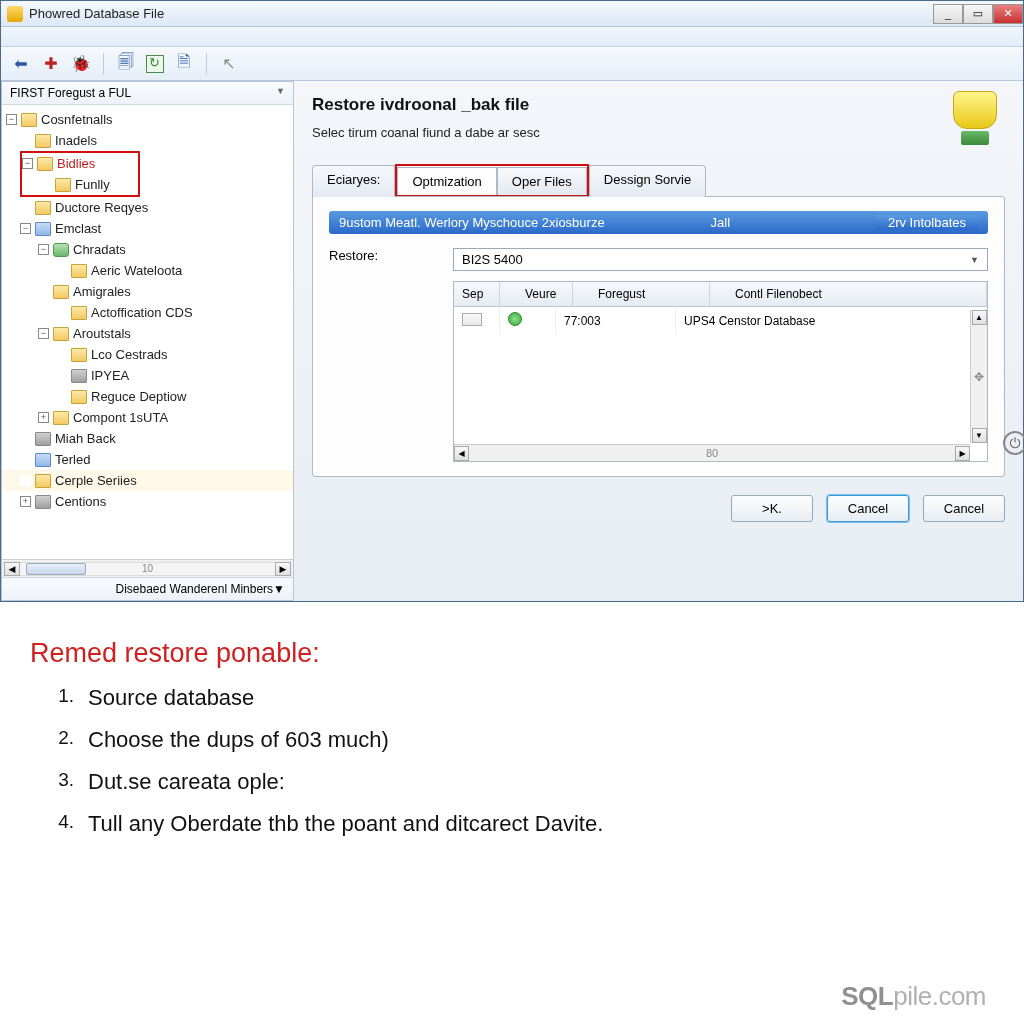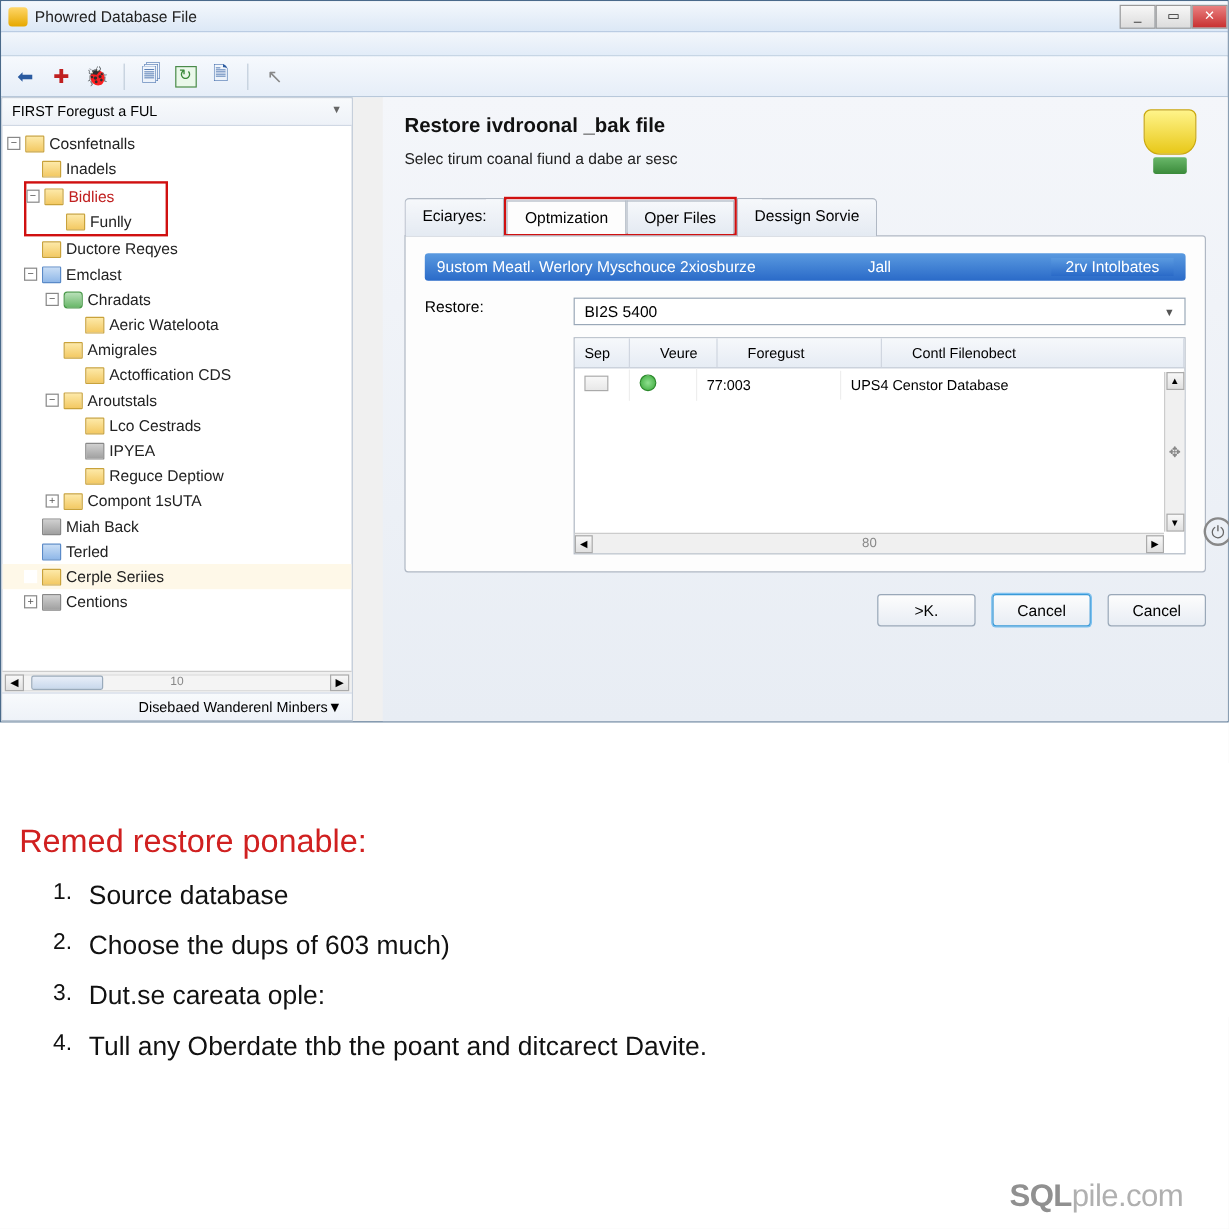--- a/index.html
+++ b/index.html
@@ -41,21 +41,21 @@
 .tn.sel{background:#fef8e8;}
 .redbox{border:2px solid #d01010;padding:0;margin:0 2px;}
 .i1{padding-left:18px}.i2{padding-left:36px}.i3{padding-left:54px}
 .hscroll{height:18px;border-top:1px solid #ccc;background:#f0f0f0;display:flex;align-items:center;padding:0 2px;}
 .hscroll .arr{width:16px;height:14px;border:1px solid #aaa;background:linear-gradient(#f8f8f8,#e0e0e0);display:flex;align-items:center;justify-content:center;font-size:9px;}
 .hscroll .track{flex:1;background:#f4f4f4;height:14px;border:1px solid #ddd;border-left:none;border-right:none;position:relative;}
 .hscroll .thumb{position:absolute;left:6px;width:60px;height:12px;background:linear-gradient(#e8eef8,#c8d8ec);border:1px solid #9ab;border-radius:2px;}
 .hscroll .mid{position:absolute;left:50%;transform:translateX(-50%);font-size:10px;color:#888;top:0;}
 .side-foot{padding:4px 8px;font-size:12px;border-top:1px solid #d0d8e4;display:flex;justify-content:flex-end;align-items:center;background:linear-gradient(#f8fafc,#eef2f8);}
 
-.main { flex:1; background:linear-gradient(#f4f6fa,#e8edf4); position:relative; padding:14px 18px 14px 18px;margin-left:25px;}
+.main { flex:1; background:linear-gradient(#f4f6fa,#e8edf4); position:relative; padding:14px 18px 14px 18px;}
 .trophy{position:absolute;top:10px;right:18px;width:60px;height:70px;}
 .trophy .cup{width:44px;height:38px;background:linear-gradient(#fff48a,#e8c818);border-radius:6px 6px 14px 14px;margin:0 auto;border:1px solid #caa810;}
 .trophy .base{width:28px;height:14px;background:linear-gradient(#6ab86a,#3a8a3a);margin:2px auto 0;border-radius:2px;}
 .mh1{font-size:17px;font-weight:bold;color:#111;margin-bottom:10px;}
 .msub{font-size:13px;color:#222;margin-bottom:24px;}
 
 .tabs{display:flex;gap:0;margin-bottom:0;}
 .tab{padding:6px 14px;font-size:13px;border:1px solid #b0b8c4;background:linear-gradient(#f6f8fb,#e4eaf2);position:relative;top:1px;border-bottom:none;}
 .tab.first{border-top-left-radius:4px;}
 .tab.last{border-top-right-radius:4px;}
@@ -85,21 +85,21 @@
 .vscroll .vt{flex:1;}
 .vscroll .vmid{font-size:12px;color:#888;}
 .ghscroll{height:17px;border-top:1px solid #ccc;background:#f0f0f0;display:flex;align-items:center;margin-right:17px;}
 .gridspace{height:110px;}
 .pbtn{position:absolute;right:-40px;bottom:6px;width:24px;height:24px;border:2px solid #888;border-radius:50%;display:flex;align-items:center;justify-content:center;font-size:14px;color:#666;}
 
 .dlg-btns{display:flex;gap:14px;justify-content:flex-end;margin-top:18px;}
 .btn{min-width:82px;padding:5px 16px;font-size:13px;border:1px solid #9aa8b8;background:linear-gradient(#fdfdfd,#e8edf4);border-radius:3px;text-align:center;}
 .btn.hl{border:1px solid #3a9ad8;box-shadow:0 0 0 1px #7ac0f0;}
 
-.notes{position:absolute;top:638px;left:16px;right:30px;margin-top:48px;}
+.notes{position:absolute;top:638px;left:30px;right:30px;}
 .nred{color:#d02020;font-size:27px;margin-bottom:16px;}
 .nlist{list-style:none;padding-left:20px;font-size:22px;color:#111;}
 .nlist li{margin-bottom:16px;display:flex;gap:14px;}
 .nlist .num{width:24px;text-align:right;font-size:19px;}
 .wm{position:absolute;bottom:12px;right:38px;font-size:26px;color:#b0b0b0;font-weight:500;letter-spacing:-0.5px;}
 .wm .s1{color:#909090;font-weight:600;}
 </style>
 </head>
 <body>
 

